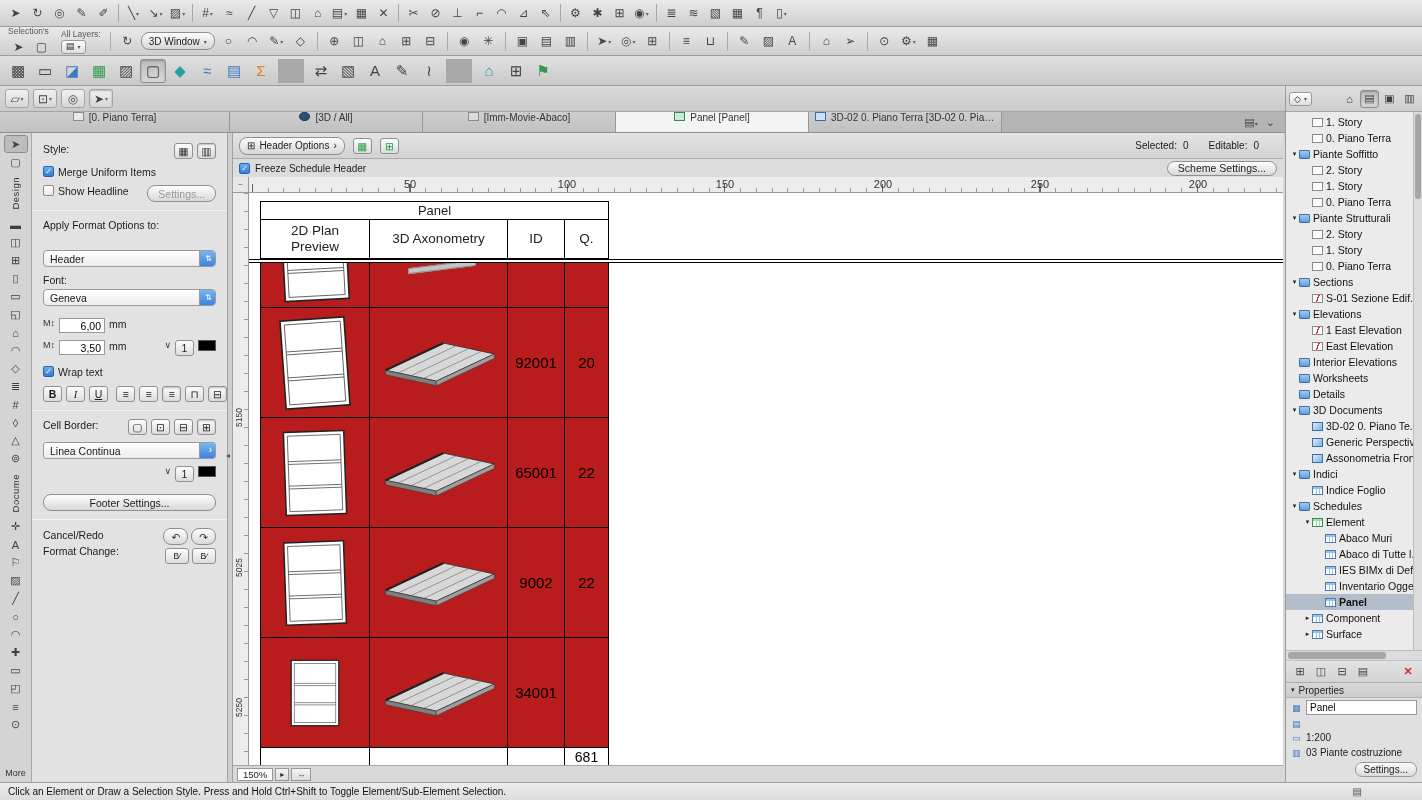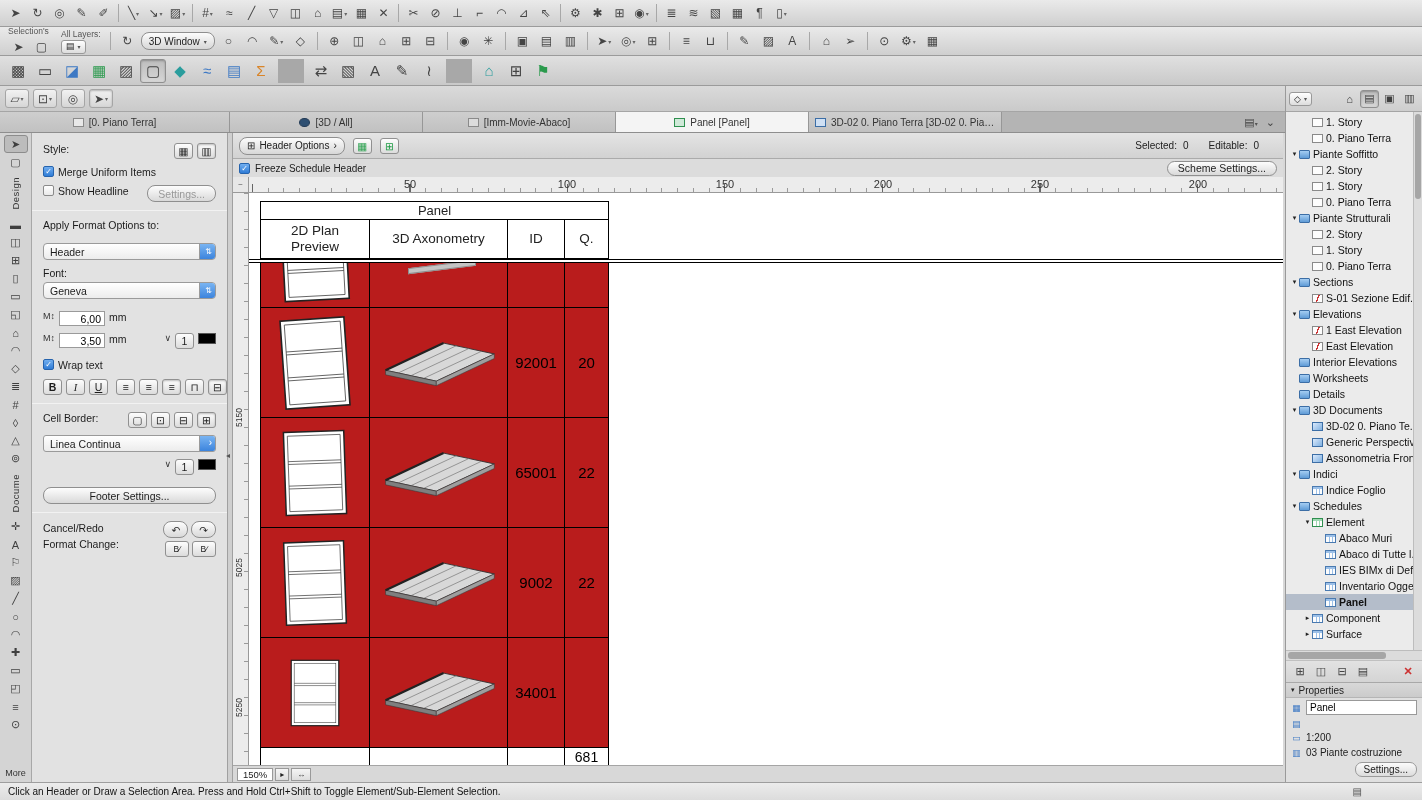--- a/index.html
+++ b/index.html
@@ -23,21 +23,21 @@
 .tb2group .ctr{display:flex;align-items:center;gap:2px}
 .minidd{display:flex;align-items:center;height:14px;border:1px solid #999;border-radius:3px;background:linear-gradient(#fff,#ddd);padding:0 4px;font-size:9px;gap:3px}
 .ddc{font-size:6px;color:#555}
 .btn3d{display:flex;align-items:center;height:18px;border:1px solid #8f8f8f;border-radius:8px;background:linear-gradient(#fcfcfc,#d7d7d7);padding:0 7px;font-size:10px;gap:4px;white-space:nowrap}
 .rpt{display:contents}
 
 
 #midbar{position:absolute;top:86px;left:0;width:1285px;height:26px;background:linear-gradient(#dadada,#cacaca);border-bottom:1px solid #a5a5a5;display:flex;align-items:center;padding:0 5px;gap:4px}
 #midbar .tbi{height:19px;min-width:24px;border:1px solid #a5a5a5;background:linear-gradient(#f2f2f2,#d6d6d6)}
 #tabstrip{position:absolute;top:112px;left:0;width:1285px;height:21px;background:#b4b4b4;border-bottom:1px solid #8e8e8e;display:flex;align-items:stretch}
-.tab{display:flex;align-items:center;justify-content:center;gap:5px;width:193px;flex:none;border-right:1px solid #979797;background:linear-gradient(#cecece,#c1c1c1);font-size:10px;color:#333;overflow:hidden;white-space:nowrap;padding:0 6px}
+.tab{display:flex;justify-content:center;gap:5px;width:193px;flex:none;border-right:1px solid #979797;background:linear-gradient(#cecece,#c1c1c1);font-size:10px;color:#333;overflow:hidden;white-space:nowrap;padding:0 6px}
 #tabstrip .tab:nth-of-type(1){width:230px}
 .tab.active{background:#f4f4f4}
 .ti{width:11px;height:9px;flex:none;border:1px solid #8a8a8a;background:#e8e8e8}
 .ic-sphere .ti{background:#2e4f72;border-color:#223a55;border-radius:50%}
 .ic-movie .ti{background:#dcdcdc}
 .ic-green .ti{border-color:#2f8f4f;background:#cfe9d8}
 .ic-blue .ti{border-color:#3c6ea6;background:#cfe0f4}
 .tlabel{overflow:hidden;text-overflow:ellipsis}
 .tabextras{margin-left:auto;display:flex;align-items:center;gap:8px;padding-right:10px;color:#444;font-size:11px}
 
@@ -684,21 +684,21 @@
           </span>
         <span>Merge Uniform Items</span>
       </div>
       <div class="oprow">
         <span class="cb"></span>
         <span>Show Headline</span>
         <span class="spacer"></span>
         <span class="pill dis">Settings...</span>
       </div>
       <div class="divider"></div>
-      <div class="oprow" style="margin-bottom:12px">
+      <div class="oprow" style="margin-bottom:19px">
         <span>Apply Format Options to:</span>
       </div>
       <div class="oprow">
         <span class="popup">
             <span>Header</span>
             <span class="arr">⇅</span>
           </span>
       </div>
       <div class="oprow" style="margin-bottom:3px">
         <span>Font:</span>
@@ -1269,17 +1269,17 @@
         <span class="picon">▥</span>
         <span>03 Piante costruzione</span>
       </div>
       <div class="prow">
         <span class="psettings">Settings...</span>
       </div>
     </div>
   </div>
 
   <div id="statusbar">
-    <span>Click an Header or Draw a Selection Area. Press and Hold Ctrl+Shift to Toggle Element/Sub-Element Selection.</span>
+    <span>Click an Element or Draw a Selection Style. Press and Hold Ctrl+Shift to Toggle Element/Sub-Element Selection.</span>
     <span class="doc">▤</span>
   </div>
 
 </div>
 
 </body></html>

